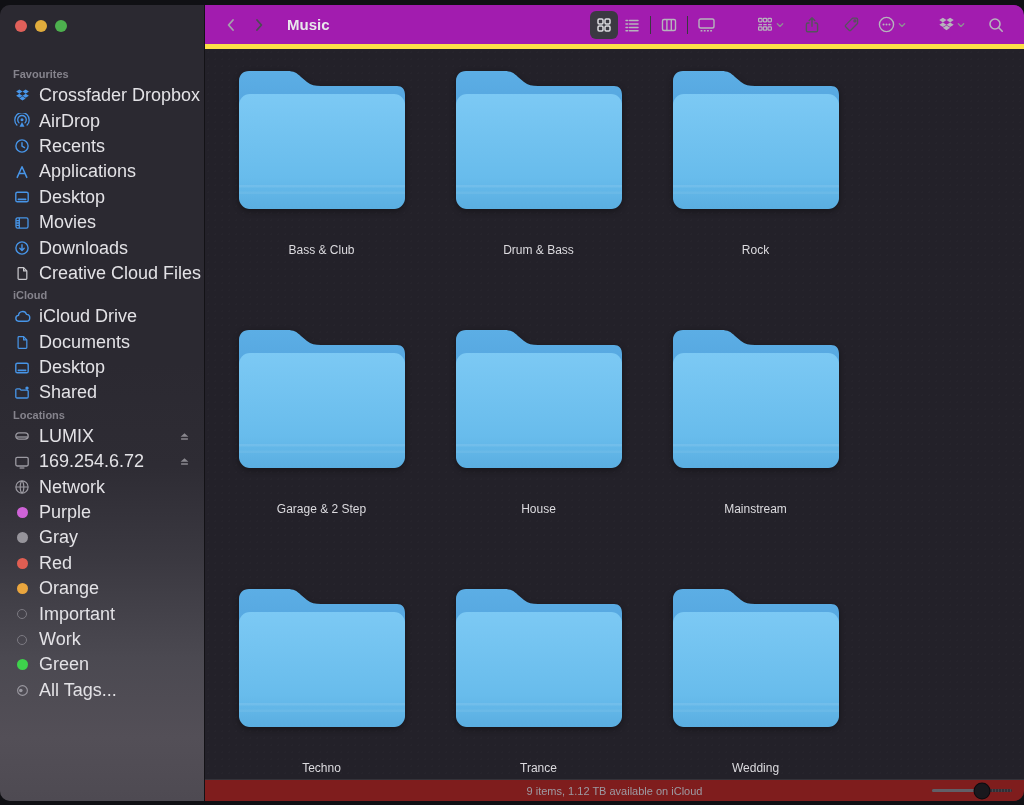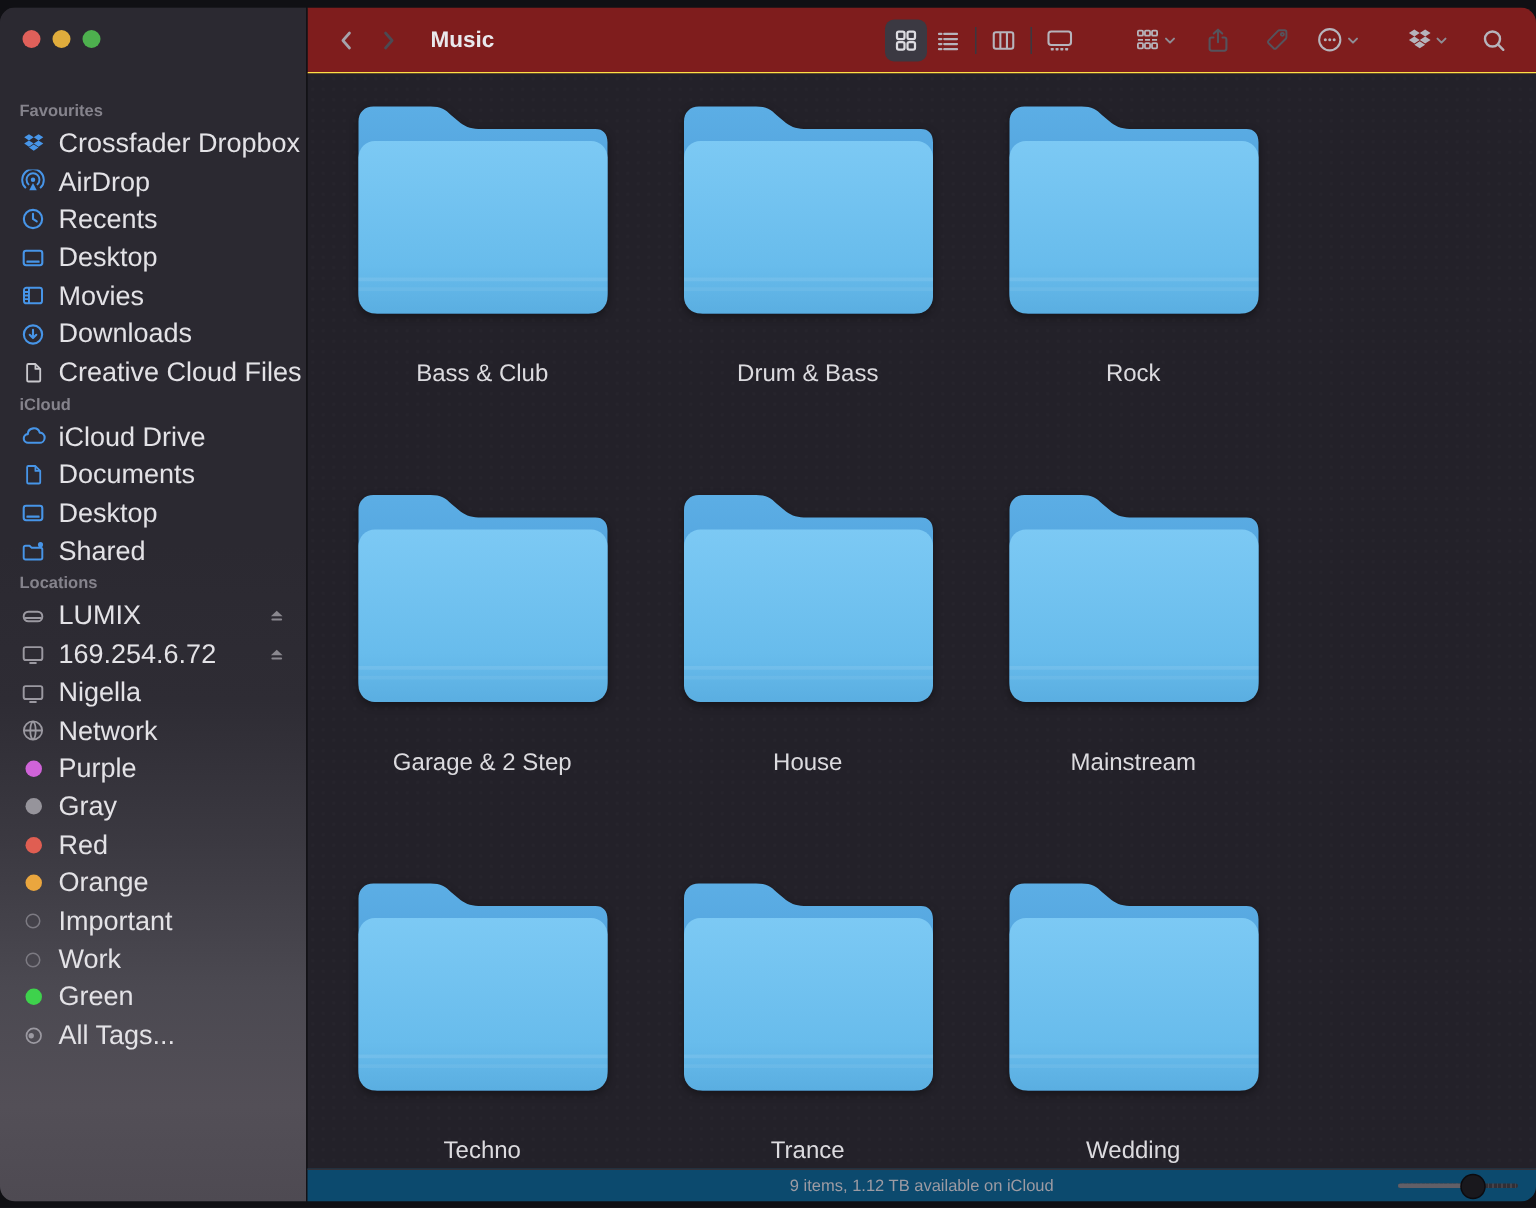--- a/index.html
+++ b/index.html
@@ -26,44 +26,44 @@
   .blue { color:#4795e8; } .gray { color:#9b99a1; } .paper { color:#c9c8cd; }
   .eject { margin-left:auto; margin-right:13px; color:#8a888f; display:flex; }
   .tag-dot { width:11px; height:11px; border-radius:50%; margin:0 3px; }
   .tag-dot.hollow { background:transparent !important; border:1.5px solid #7c7a82; width:10px; height:10px; }
   svg { display:block; }
 
   
   .main { flex:1; display:flex; flex-direction:column; min-width:0; }
 
   
-  .toolbar { height:44px; flex:0 0 44px; background:#7f1d1d; border-bottom:1px solid #fde047;
+  .toolbar { height:44px; flex:0 0 44px; background:#a21caf; border-bottom:5px solid #fde047;
     display:flex; align-items:center; color:#b6b4bc;text-align:center; }
   .tb-btn { width:28px; height:28px; display:flex; align-items:center; justify-content:center;
     border-radius:6px; flex:0 0 auto; }
   .tb-btn.sel { background:#3b3942; color:#dddce1; }
   .tb-btn.dim { color:#55535c; }
   .fwd { color:#4c4a53; }
   .win-title { font-size:15px; font-weight:700; color:#e9e8ec; margin-left:14px; }
   .tb-sep { width:1px; height:18px; background:#3a3840; margin:0 4px; flex:0 0 1px; }
   .chev { color:#8f8d95; margin-left:1px; display:flex; }
   .cluster { display:flex; align-items:center; }
 
   
   .content { flex:1; background:#232129; overflow:hidden;
     background-image:radial-gradient(rgba(255,255,255,0.015) 1px, transparent 1px);
     background-size:7px 7px; }
   .grid { display:grid; grid-template-columns:repeat(3,217px); grid-auto-rows:259px;
     padding:14px 0 0 8px; }
   .cell { display:flex; flex-direction:column; align-items:center; }
   .folder-svg { width:174px; height:148px; filter:drop-shadow(0 2px 3px rgba(0,0,0,0.38)); }
-  .cell-label { margin-top:31px; font-size:16px; line-height:16px; color:#dcdbdf; text-align:center; }
+  .cell-label { margin-top:31px; font-size:12px; line-height:16px; color:#dcdbdf; text-align:center; }
 
   
-  .statusbar { height:22px; flex:0 0 22px; background:#0c4a6e; border-top:1px solid #343239;
+  .statusbar { height:22px; flex:0 0 22px; background:#7f1d1d; border-top:1px solid #343239;
     position:relative; display:flex; align-items:center; justify-content:center; }
   .status-text { font-size:11px; color:#9d9ba3; }
   .zoom-slider { position:absolute; right:12px; top:50%; transform:translateY(-50%);
     width:80px; height:16px; display:flex; align-items:center; }
   .zs-track { position:relative; width:100%; height:3px; border-radius:2px;
     background:repeating-linear-gradient(90deg,#46444b 0 1px,#312f36 1px 3px); }
   .zs-fill { position:absolute; left:0; top:0; bottom:0; width:62%; background:#615f67; border-radius:2px; }
   .zs-knob { position:absolute; left:62%; top:50%; transform:translate(-50%,-50%);
     width:15px; height:15px; border-radius:50%; background:#19181d; box-shadow:0 0 0 1px #0c0b0f; }
 </style>
@@ -119,20 +119,28 @@
           <span class="ic blue">
               <svg width="16" height="16" viewBox="0 0 16 16" fill="none" stroke="currentColor" stroke-width="1.4">
                 <circle cx="8" cy="8" r="6.1"></circle>
                 <path d="M8 4.6V8l2.5 1.6" stroke-linecap="round"></path>
               </svg>
             </span>
           <span>Recents</span>
         </div>
         <div class="side-item">
           <span class="ic blue">
+              <svg width="16" height="16" viewBox="0 0 16 16" fill="none" stroke="currentColor" stroke-width="1.5" stroke-linecap="round" stroke-linejoin="round">
+                <path d="M3.2 13.4 8 2.8l4.8 10.6M5.1 9.6h5.8"></path>
+              </svg>
+            </span>
+          <span>Applications</span>
+        </div>
+        <div class="side-item">
+          <span class="ic blue">
               <svg width="16" height="16" viewBox="0 0 16 16" fill="none" stroke="currentColor" stroke-width="1.4">
                 <rect x="1.8" y="3.2" width="12.4" height="9.6" rx="1.6"></rect>
                 <rect x="3.6" y="9.6" width="8.8" height="1.6" rx="0.4" fill="currentColor" stroke="none"></rect>
               </svg>
             </span>
           <span>Desktop</span>
         </div>
         <div class="side-item">
           <span class="ic blue">
               <svg width="16" height="16" viewBox="0 0 16 16" fill="none" stroke="currentColor" stroke-width="1.3">
@@ -225,29 +233,20 @@
                 <path d="M5.6 14h4.8"></path>
               </svg>
             </span>
           <span>169.254.6.72</span>
           <span class="eject">
               <svg width="13" height="13" viewBox="0 0 16 16" fill="currentColor">
                 <path d="M3.2 8.4 8 3.9l4.8 4.5Z"></path>
                 <rect x="3.6" y="10.2" width="8.8" height="1.7" rx="0.8"></rect>
               </svg>
             </span>
-        </div>
-        <div class="side-item">
-          <span class="ic gray">
-              <svg width="16" height="16" viewBox="0 0 16 16" fill="none" stroke="currentColor" stroke-width="1.3">
-                <rect x="1.8" y="3.4" width="12.4" height="8.6" rx="1.4"></rect>
-                <path d="M5.6 14h4.8"></path>
-              </svg>
-            </span>
-          <span>Nigella</span>
         </div>
         <div class="side-item">
           <span class="ic gray">
               <svg width="16" height="16" viewBox="0 0 16 16" fill="none" stroke="currentColor" stroke-width="1.2">
                 <circle cx="8" cy="8" r="6.1"></circle>
                 <path d="M1.9 8h12.2M8 1.9c-2.4 1.8-2.4 10.4 0 12.2M8 1.9c2.4 1.8 2.4 10.4 0 12.2"></path>
               </svg>
             </span>
           <span>Network</span>
         </div>

